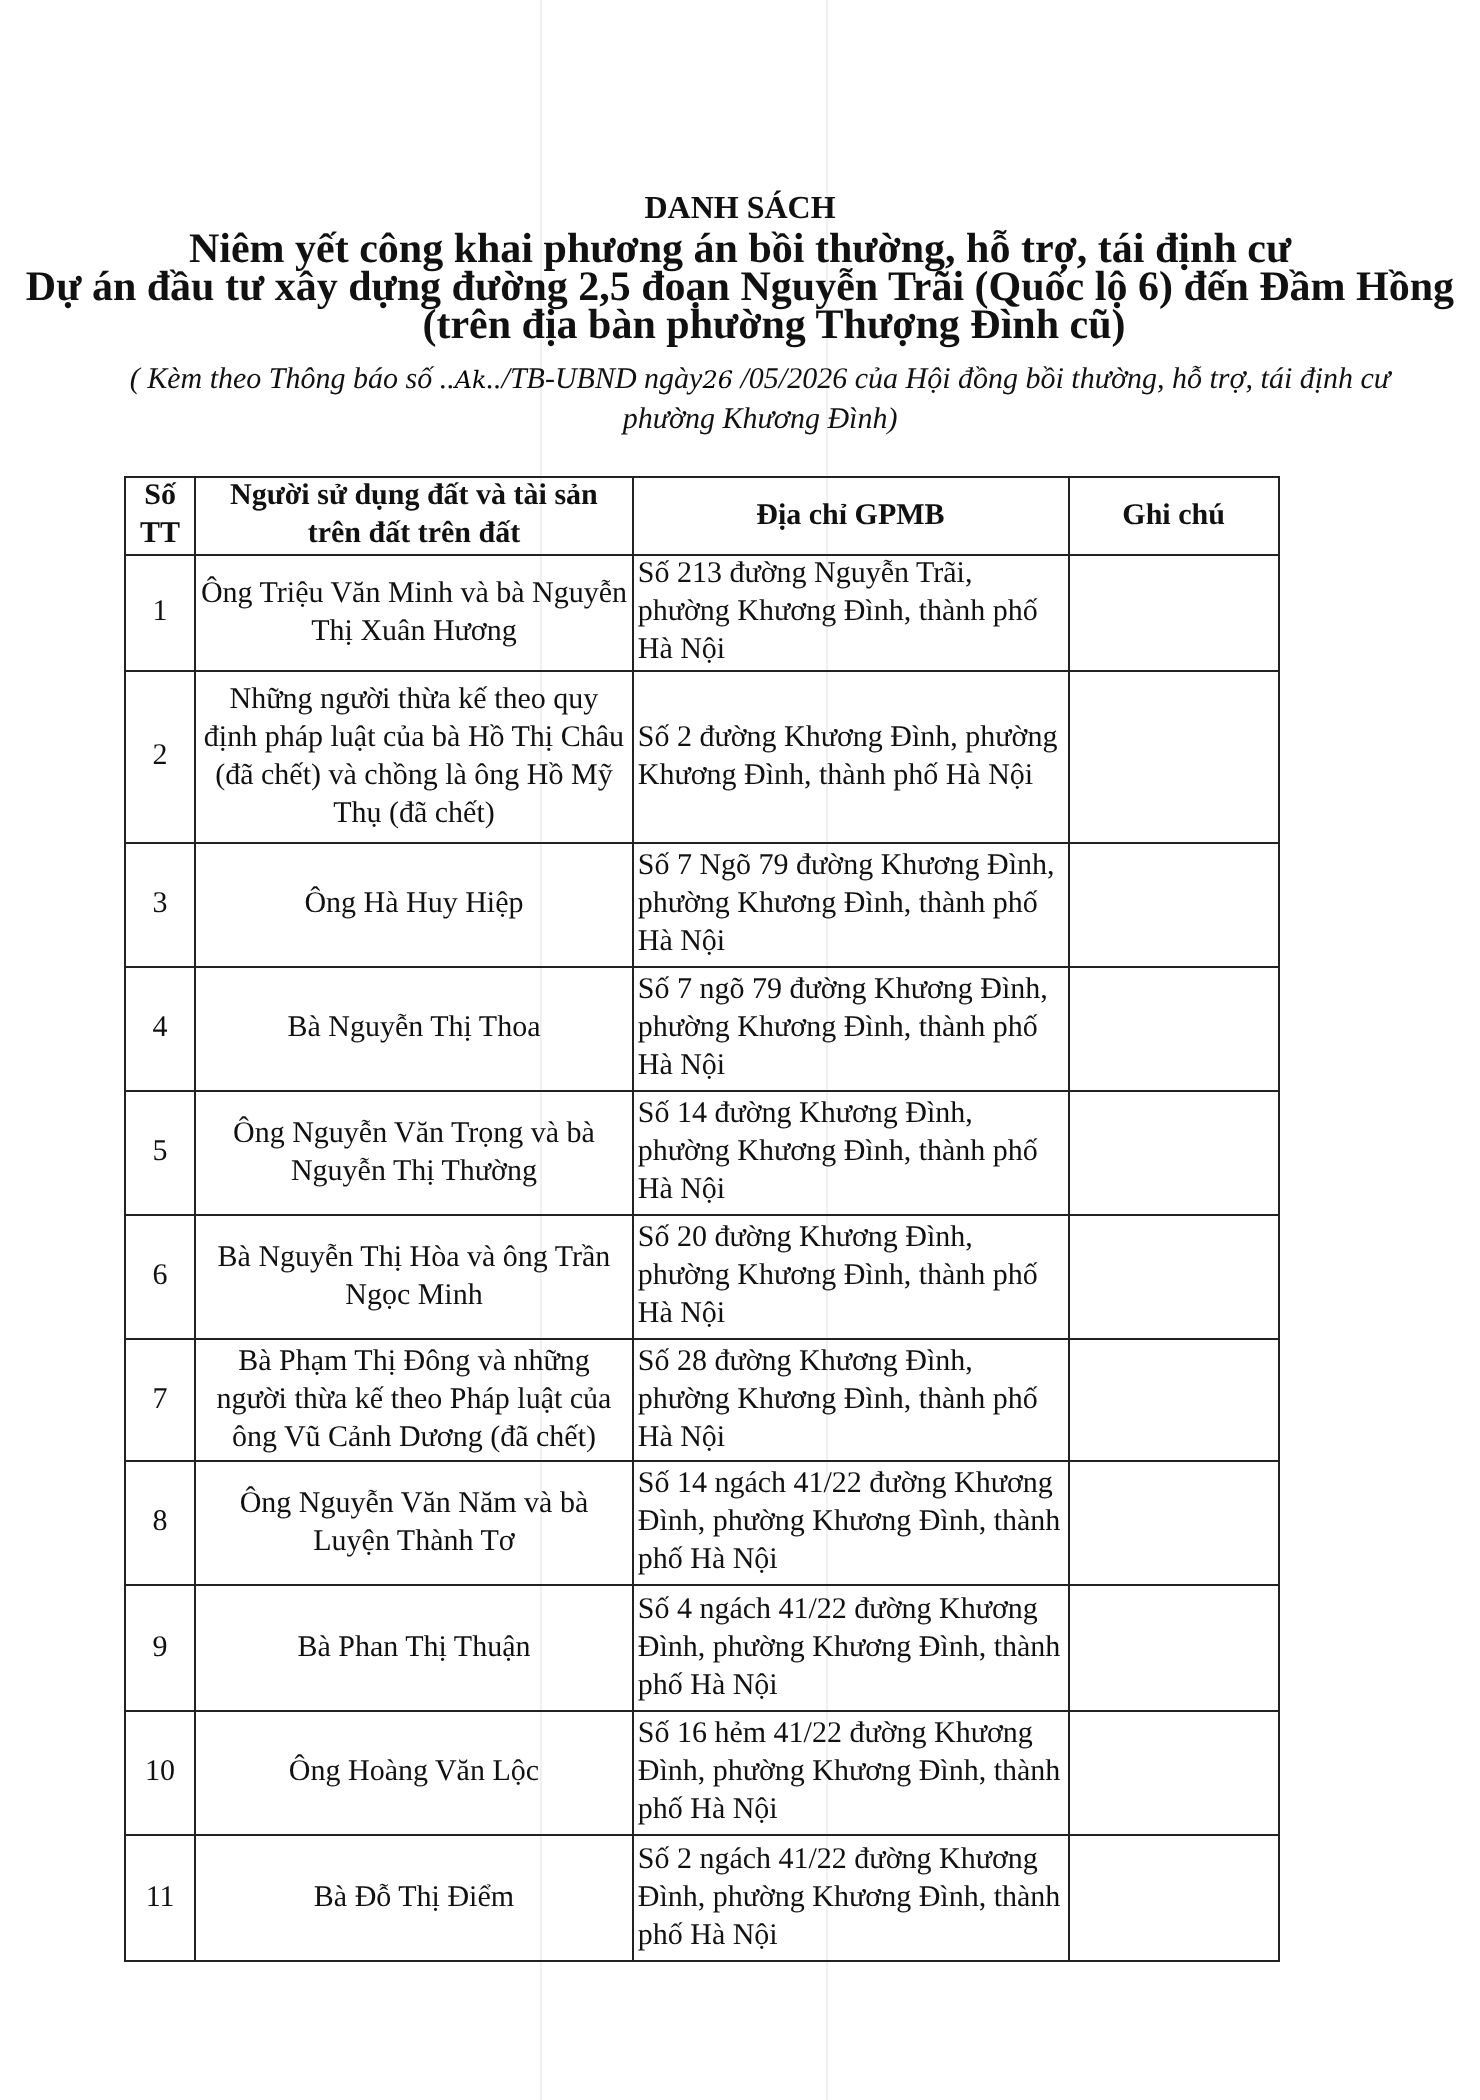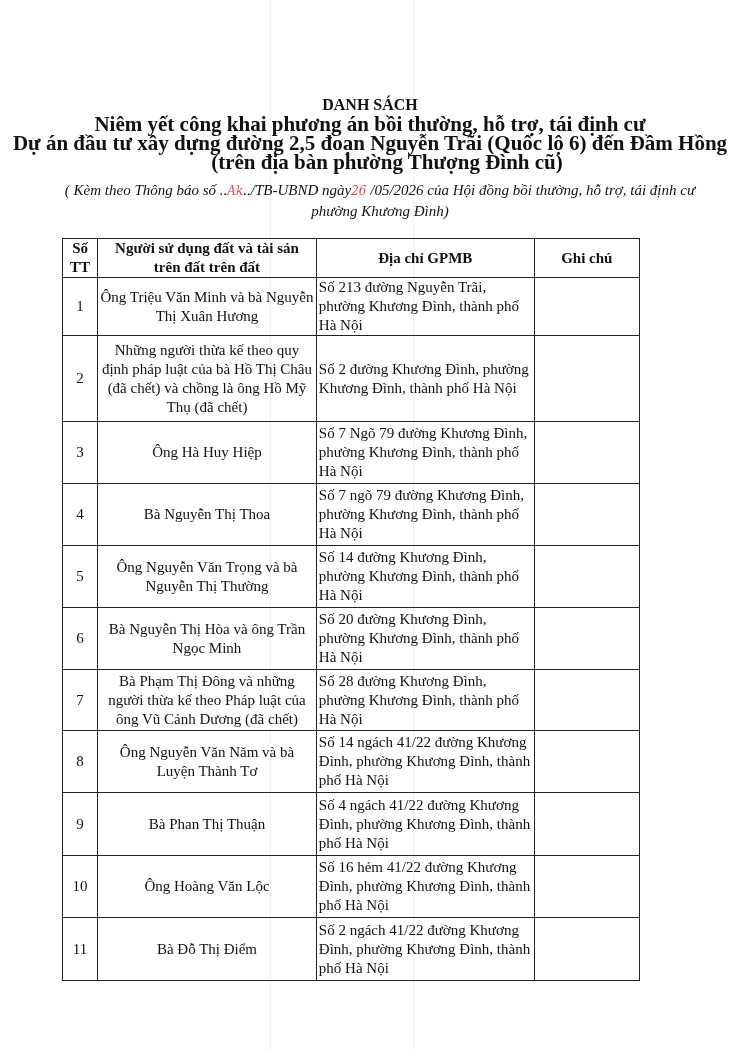--- a/index.html
+++ b/index.html
@@ -6,21 +6,21 @@
   body { width:740px; height:1050px; background:#ffffff; position:relative; overflow:hidden;
          font-family:"Liberation Serif", serif; color:#111; }
   .page { position:absolute; left:0; top:0; width:740px; height:1050px; }
   .scanline { position:absolute; top:0; width:1px; height:1050px; background:#eef0f3; }
   .hdr { position:absolute; left:0; width:740px; text-align:center; font-weight:bold; font-size:21px; line-height:19px; }
   .title { top:95px; font-size:16px; }
   .l1 { top:115px; }
   .l2 { top:134px; }
   .l3 { top:153px;padding-left:17px; }
   .note { position:absolute; left:40px; width:680px; top:180px; text-align:center; font-style:italic; font-size:15px; line-height:20px; }
-  .hand { font-family:"DejaVu Serif", serif; font-style:italic; font-size:12px; color:#ef4444; }
+  .hand { font-family:"DejaVu Serif", serif; font-style:italic; font-size:12px; color:#000000; }
   table { position:absolute; left:62px; top:222px; border-collapse:collapse; width:578px;margin-top:16px; }
   td, th { border:1.5px solid #222; font-size:15px; line-height:19px; padding:0 2px; vertical-align:middle; }
   th { font-weight:bold; text-align:center; height:38px; }
   td.stt { text-align:center; width:30px; }
   td.name { text-align:center; width:213px; }
   td.addr { text-align:left; width:212px; }
   td.note-c { width:100px; }
   .stamp { position:absolute; left:760px; top:400px; width:18px; height:130px; color:#d6202a; font-family:Liberation Mono, monospace; font-size:9px; font-weight:bold; }
   .stamp .bar { position:absolute; left:0; width:18px; height:2px; background:#d6202a; }
   .stamp .t { position:absolute; left:2px; }

